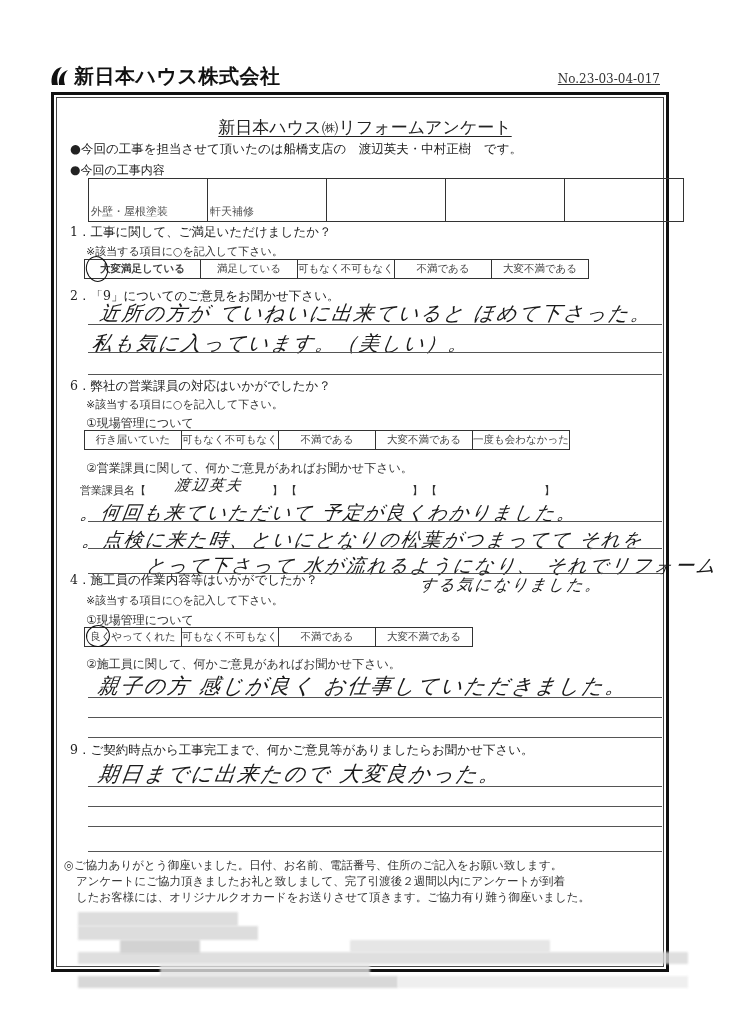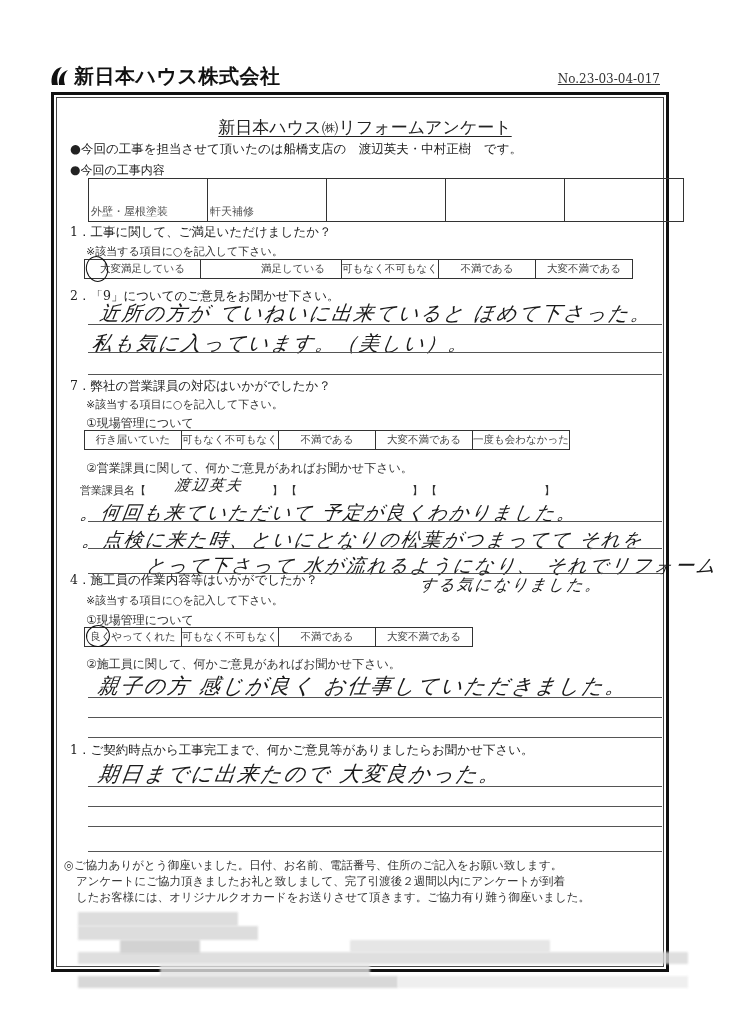--- a/index.html
+++ b/index.html
@@ -65,38 +65,38 @@
     <td></td>
   </tr>
 </tbody>
   </table>
 
 <div class="abs line-text" style="left:70px; top:224px;">1．工事に関して、ご満足いただけましたか？</div>
 <div class="abs small-text sans" style="left:86px; top:244px;">※該当する項目に○を記入して下さい。</div>
 <table class="opt" style="left:84px; top:259px;">
   <tbody>
       <tr>
-    <td style="width:115px;"><span>大変満足している</span></td>
-    <td style="width:96px;padding-left:44px;"><span>満足している</span></td>
+    <td style="width:115px;font-weight:bold;"><span>大変満足している</span></td>
+    <td style="width:96px;"><span>満足している</span></td>
     <td style="width:96px;"><span>可もなく不可もなく</span></td>
     <td style="width:96px;"><span>不満である</span></td>
     <td style="width:96px;"><span>大変不満である</span></td>
   </tr>
 </tbody>
   </table>
 <div class="circle" style="left:86px; top:256px; width:20px; height:24px; transform:rotate(-15deg);"></div>
 
 <div class="abs line-text" style="left:70px; top:288px;">2．「9」についてのご意見をお聞かせ下さい。</div>
 <div class="hand" style="left:100px; top:300px; font-size:20px;">近所の方が ていねいに出来ていると ほめて下さった。</div>
 <div class="rule" style="top:324px;"></div>
 <div class="hand" style="left:92px; top:330px; font-size:20px;">私も気に入っています。（美しい）。</div>
 <div class="rule" style="top:352px;"></div>
 <div class="rule" style="top:374px;"></div>
 
-<div class="abs line-text" style="left:70px; top:378px;">7．弊社の営業課員の対応はいかがでしたか？</div>
+<div class="abs line-text" style="left:70px; top:378px;">6．弊社の営業課員の対応はいかがでしたか？</div>
 <div class="abs small-text sans" style="left:86px; top:397px;">※該当する項目に○を記入して下さい。</div>
 <div class="abs small-text sans" style="left:86px; top:415px; font-size:12px;">①現場管理について</div>
 <table class="opt" style="left:84px; top:430px;">
   <tbody>
       <tr>
     <td style="width:96px;"><span>行き届いていた</span></td>
     <td style="width:96px;"><span>可もなく不可もなく</span></td>
     <td style="width:96px;"><span>不満である</span></td>
     <td style="width:96px;"><span>大変不満である</span></td>
     <td style="width:96px;"><span>一度も会わなかった</span></td>
@@ -134,21 +134,21 @@
   </tr>
 </tbody>
   </table>
 <div class="circle" style="left:86px; top:625px; width:22px; height:20px; transform:rotate(-10deg);"></div>
 <div class="abs small-text sans" style="left:86px; top:656px; font-size:12px;">②施工員に関して、何かご意見があればお聞かせ下さい。</div>
 <div class="hand" style="left:98px; top:672px; font-size:21px;">親子の方 感じが良く お仕事していただきました。</div>
 <div class="rule" style="top:697px;"></div>
 <div class="rule" style="top:717px;"></div>
 <div class="rule" style="top:737px;"></div>
 
-<div class="abs line-text" style="left:70px; top:742px;">1．ご契約時点から工事完工まで、何かご意見等がありましたらお聞かせ下さい。</div>
+<div class="abs line-text" style="left:70px; top:742px;">9．ご契約時点から工事完工まで、何かご意見等がありましたらお聞かせ下さい。</div>
 <div class="hand" style="left:98px; top:760px; font-size:21px;">期日までに出来たので 大変良かった。</div>
 <div class="rule" style="top:786px;"></div>
 <div class="rule" style="top:806px;"></div>
 <div class="rule" style="top:826px;"></div>
 <div class="rule" style="top:851px;"></div>
 
 <div class="abs small-text sans" style="left:64px; top:858px; font-size:11.5px;">◎ご協力ありがとう御座いました。日付、お名前、電話番号、住所のご記入をお願い致します。</div>
 <div class="abs small-text sans" style="left:76px; top:874px; font-size:11.5px;">アンケートにご協力頂きましたお礼と致しまして、完了引渡後２週間以内にアンケートが到着</div>
 <div class="abs small-text sans" style="left:76px; top:890px; font-size:11.5px;">したお客様には、オリジナルクオカードをお送りさせて頂きます。ご協力有り難う御座いました。</div>
 

